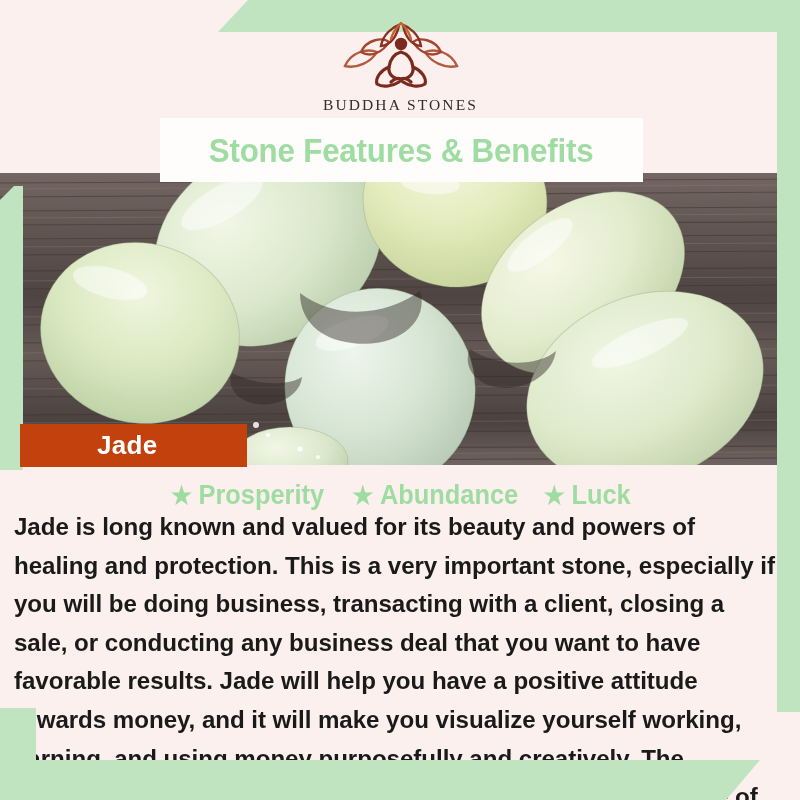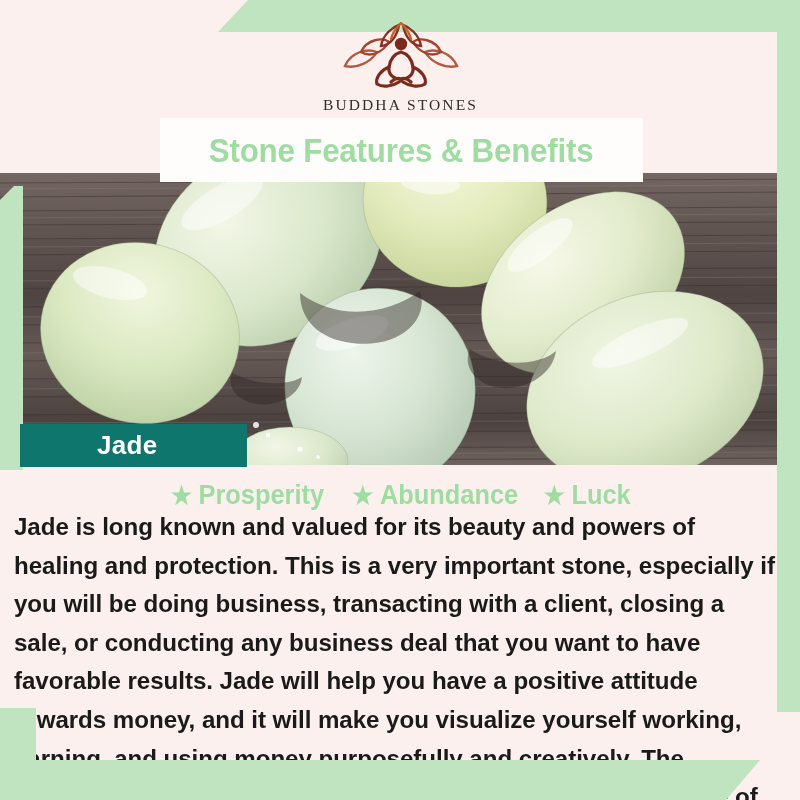--- a/index.html
+++ b/index.html
@@ -118,21 +118,21 @@
     z-index:2;
     background:#6d5f5c;
   }
   .photo svg { display:block; width:100%; height:100%; }
 
   
   .jade-label {
     position:absolute;
     top:424px; left:20px;
     width:227px; height:43px;
-    background:#0f766e;
+    background:#c2410c;
     display:flex;
     align-items:center;
     z-index:7;
   }
   .jade-label span {
     margin-left:77px;
     color:#ffffff;
     font-weight:700;
     font-size:26px;
     letter-spacing:0.3px;

